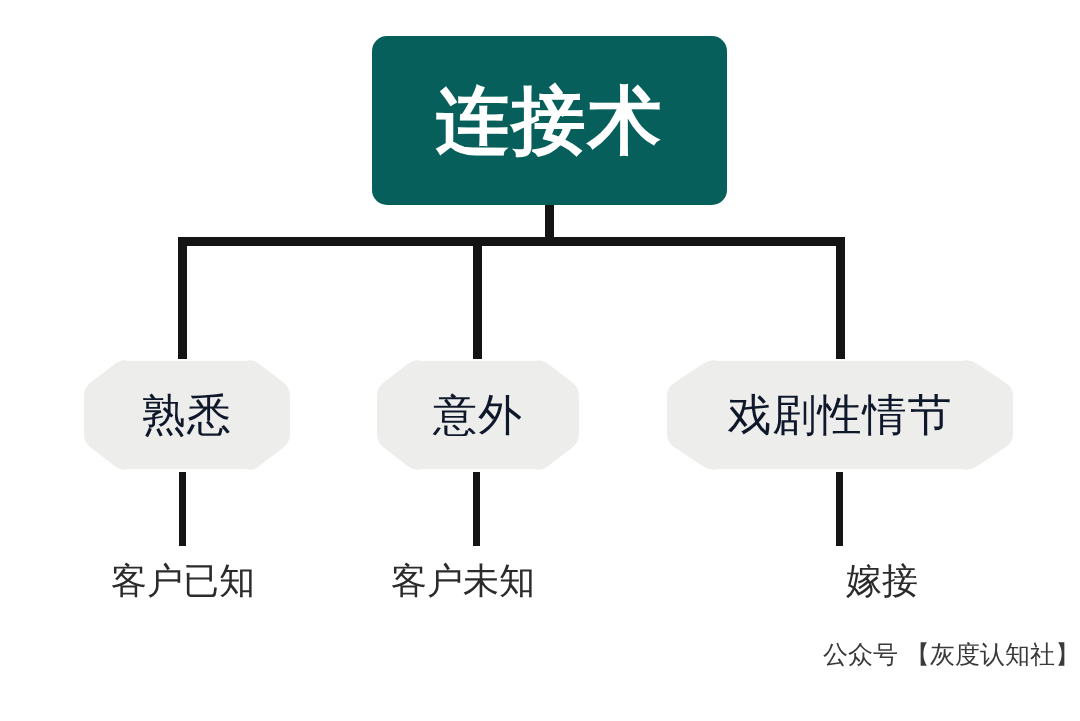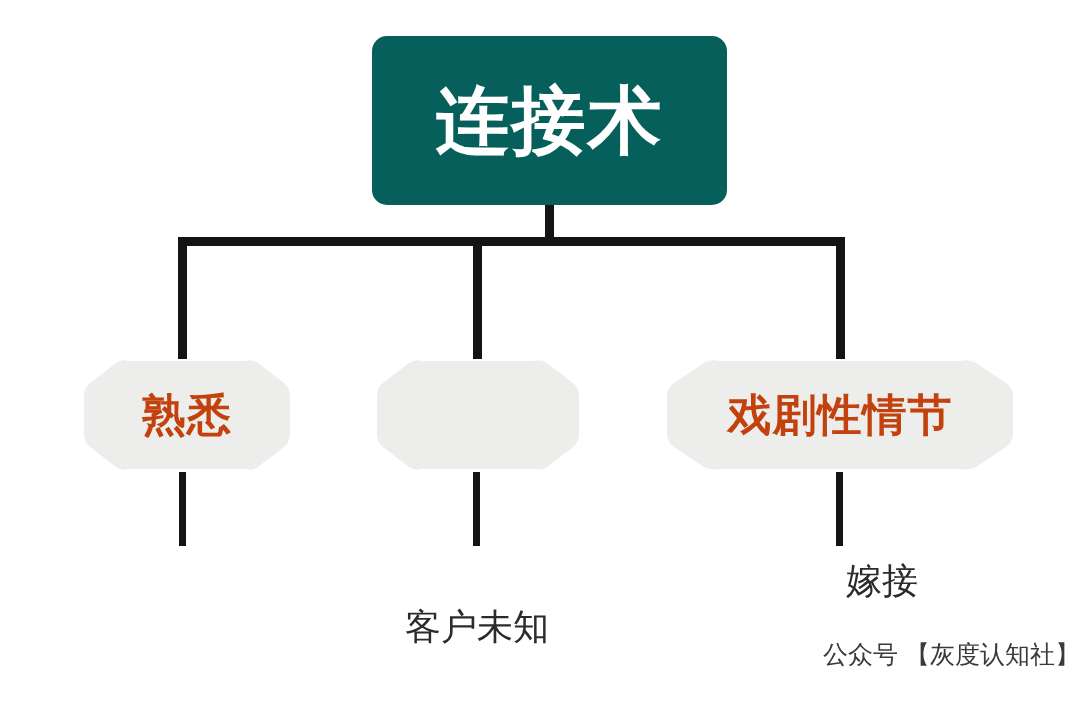--- a/index.html
+++ b/index.html
@@ -65,23 +65,23 @@
   .hex-shape {
     position: absolute;
     left: 0;
     top: 0;
     width: 100%;
     height: 100%;
   }
   .hex-label {
     position: relative;
     z-index: 2;
-    color: #c2410c;
+    color: #0f172a;
     font-size: 44px;
-    font-weight: 700;
+    font-weight: 400;
     letter-spacing: 1px;
     line-height: 1;
     white-space: nowrap;
   }
 
   .hex-1 { left: 84px;  width: 206px; }
   .hex-2 { left: 377px; width: 202px; }
   .hex-3 { left: 667px; width: 346px; }
 
   
@@ -90,21 +90,21 @@
     top: 558px;
     text-align: center;
     color: #2b2b2b;
     font-size: 36px;
     font-weight: 400;
     line-height: 1.25;
     white-space: nowrap;
     transform: translateX(-50%);
   }
   .leaf-1 { left: 183px; }
-  .leaf-2 { left: 477px; margin-top: 46px; }
+  .leaf-2 { left: 463px; }
   .leaf-3 { left: 882px; }
 
   
   .footer {
     position: absolute;
     top: 638px;
     left: 0;
     width: 1080px;
     text-align: right;
     color: #3a3a3a;
@@ -142,27 +142,29 @@
     <svg class="hex-shape" viewBox="0 0 206 116" preserveAspectRatio="none" aria-hidden="true">
       <path d="M 44 4 Q 38 2 32 6 L 6 26 Q 0 31 0 39 L 0 77 Q 0 85 6 90 L 32 110 Q 38 114 44 112 L 162 112 Q 168 114 174 110 L 200 90 Q 206 85 206 77 L 206 39 Q 206 31 200 26 L 174 6 Q 168 2 162 4 Z" fill="#ededec"></path>
     </svg>
     <span class="hex-label">熟悉</span>
   </div>
 
   <div class="hex-node hex-2">
     <svg class="hex-shape" viewBox="0 0 202 116" preserveAspectRatio="none" aria-hidden="true">
       <path d="M 44 4 Q 38 2 32 6 L 6 26 Q 0 31 0 39 L 0 77 Q 0 85 6 90 L 32 110 Q 38 114 44 112 L 158 112 Q 164 114 170 110 L 196 90 Q 202 85 202 77 L 202 39 Q 202 31 196 26 L 170 6 Q 164 2 158 4 Z" fill="#ededec"></path>
     </svg>
+    <span class="hex-label">意外</span>
   </div>
 
   <div class="hex-node hex-3">
     <svg class="hex-shape" viewBox="0 0 346 116" preserveAspectRatio="none" aria-hidden="true">
       <path d="M 52 4 Q 44 2 37 6 L 7 26 Q 0 31 0 39 L 0 77 Q 0 85 7 90 L 37 110 Q 44 114 52 112 L 294 112 Q 302 114 309 110 L 339 90 Q 346 85 346 77 L 346 39 Q 346 31 339 26 L 309 6 Q 302 2 294 4 Z" fill="#ededec"></path>
     </svg>
     <span class="hex-label">戏剧性情节</span>
   </div>
 
+  <div class="leaf-label leaf-1">客户已知</div>
   <div class="leaf-label leaf-2">客户未知</div>
   <div class="leaf-label leaf-3">嫁接</div>
 
   <div class="footer">公众号 【灰度认知社】</div>
 
 </div>
 
 </body></html>

